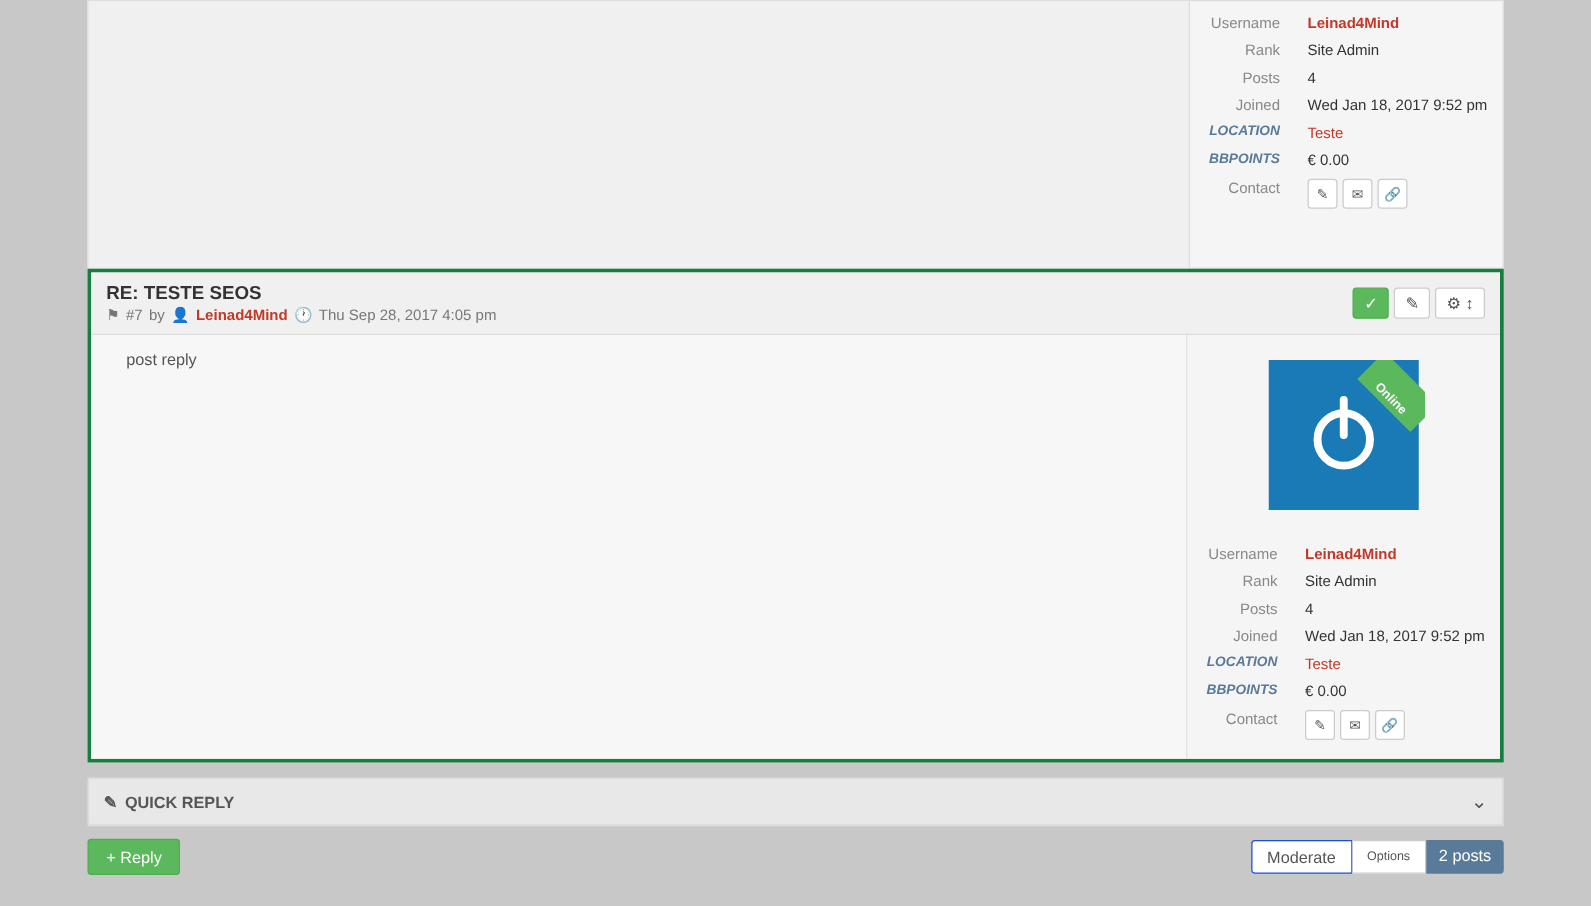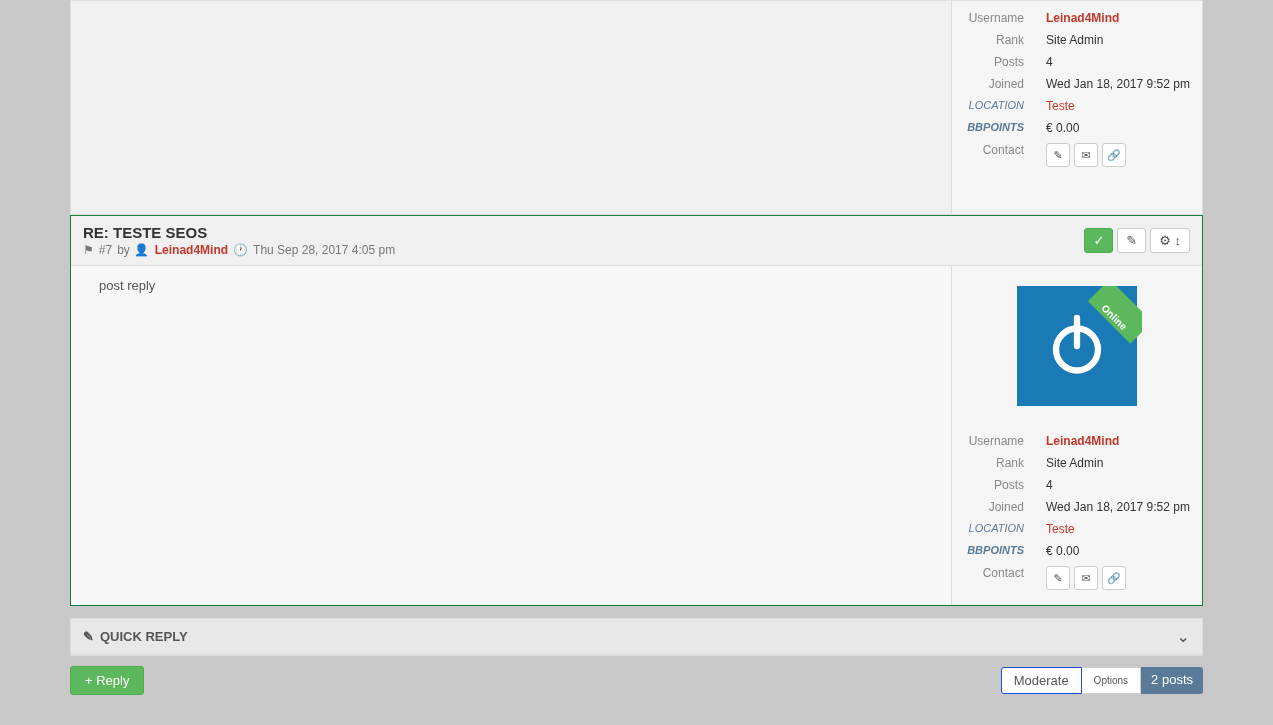--- a/index.html
+++ b/index.html
@@ -15,21 +15,21 @@
       min-height: 725px;
       background: #c8c8c8;
       padding: 0;
       position: relative;
     }
 
     
     .post-card {
       margin: 0 70px;
       background: #f0f0f0;
-      border: 1px solid #15803d;
+      border: 3px solid #15803d;
     }
 
     .post-header {
       display: flex;
       align-items: center;
       justify-content: space-between;
       padding: 8px 12px;
       background: #f0f0f0;
       border-bottom: 1px solid #ddd;
     }
@@ -121,21 +121,21 @@
     .user-info .label {
       color: #888;
       text-align: right;
       white-space: nowrap;
       width: 80px;
     }
 
     .user-info .label.location-label {
       color: #5a7a99;
       font-style: italic;
-      font-weight: normal;
+      font-weight: bold;
       text-transform: uppercase;
       font-size: 11px;
       margin-top: 27px;
     }
 
     .user-info .label.bbpoints-label {
       color: #5a7a99;
       font-style: italic;
       font-weight: bold;
       text-transform: uppercase;

